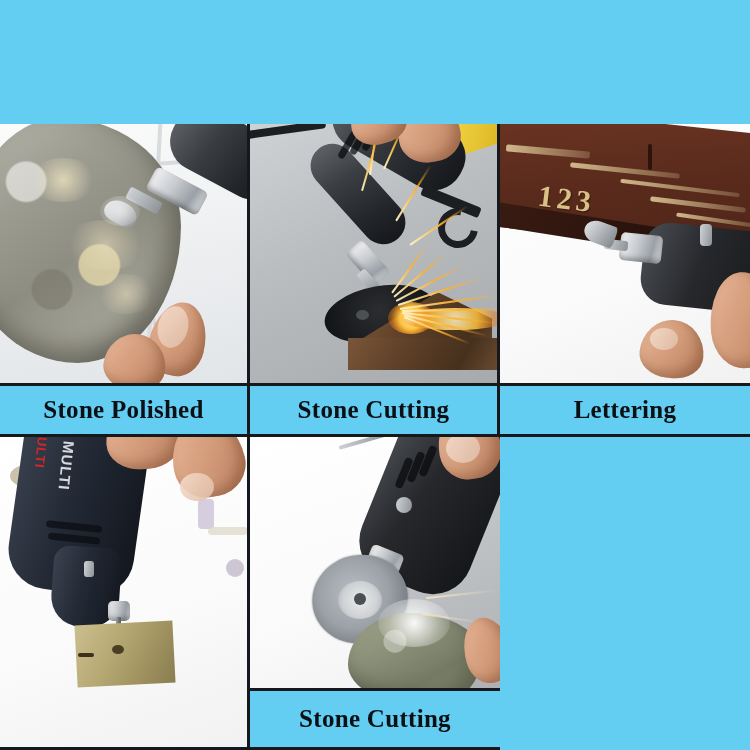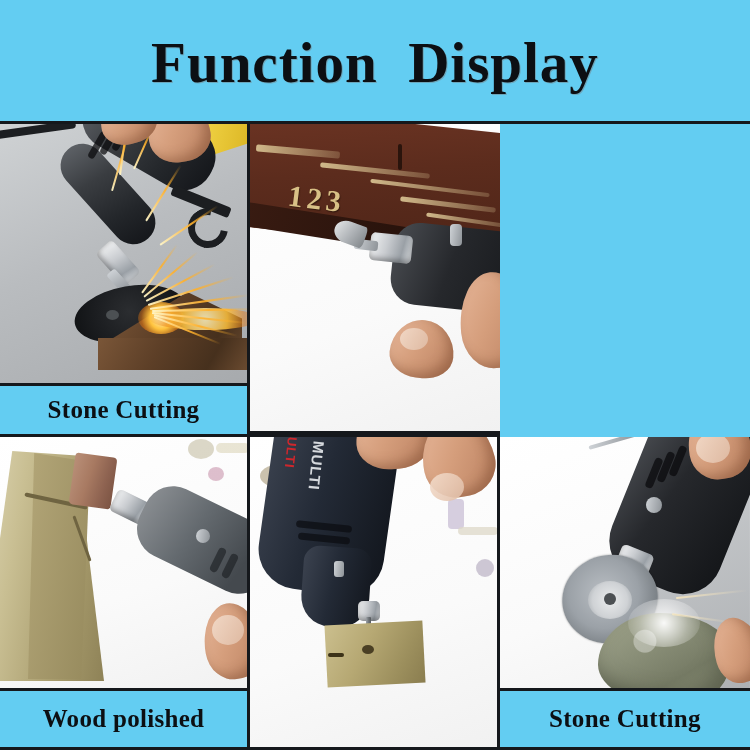--- a/index.html
+++ b/index.html
@@ -291,28 +291,50 @@
     position:absolute;
     border-radius:50%;
     opacity:.75;
   }
 </style>
 </head>
 <body>
 
 <div id="page">
 
-  <div class="header">
-    <div class="title">Function  Display</div>
-  </div>
 
   <div class="grid">
 
     <div class="row top">
 
+      <div class="cell">
+        <div class="photo">
+          <div class="fill bg-tile"></div>
+          <div class="grout" style="left:0;top:40px;width:250px;height:4px;transform:rotate(-4deg);"></div>
+          <div class="grout" style="left:152px;top:0;width:4px;height:240px;transform:rotate(3deg);"></div>
+          <div class="cable" style="left:120px;top:-60px;width:120px;height:120px;border-color:transparent #d2d5d8 transparent transparent;"></div>
+          <div class="cable" style="left:150px;top:80px;width:140px;height:180px;border-color:transparent transparent transparent #d6d9dc;"></div>
+
+          <div class="stone" style="left:-34px;top:-6px;width:215px;height:245px;"></div>
+          <div class="stone-speck" style="left:28px;top:34px;width:70px;height:44px;"></div>
+          <div class="stone-speck" style="left:62px;top:96px;width:86px;height:50px;opacity:.6;"></div>
+          <div class="stone-speck" style="left:96px;top:150px;width:60px;height:40px;opacity:.55;"></div>
+
+          <div class="tool-dark" style="left:168px;top:-4px;width:120px;height:66px;transform:rotate(28deg);"></div>
+          <div class="collet" style="left:148px;top:54px;width:58px;height:26px;transform:rotate(28deg);"></div>
+          <div class="shaft" style="left:126px;top:70px;width:36px;height:13px;transform:rotate(28deg);"></div>
+          <div class="grind-cone" style="left:104px;top:78px;width:34px;height:22px;transform:rotate(28deg);"></div>
+          <div class="dust" style="left:100px;top:72px;width:40px;height:30px;opacity:.55;"></div>
+
+          <div class="finger" style="left:150px;top:178px;width:56px;height:74px;transform:rotate(14deg);"></div>
+          <div class="nail" style="left:158px;top:182px;width:30px;height:42px;transform:rotate(14deg);"></div>
+          <div class="finger" style="left:104px;top:210px;width:62px;height:56px;transform:rotate(8deg);"></div>
+        </div>
+        <div class="caption">Stone Polished</div>
+      </div>
 
       <div class="cell">
         <div class="photo">
           <div class="fill bg-gray"></div>
 
           <div class="wrench" style="left:-10px;top:2px;width:86px;height:8px;transform:rotate(-8deg);"></div>
           <div class="yellow-blob" style="left:196px;top:-8px;width:58px;height:34px;transform:rotate(-18deg);"></div>
 
           <div class="tool-dark" style="left:78px;top:-18px;width:142px;height:64px;transform:rotate(30deg);"></div>
           <div class="tool-dark" style="left:48px;top:48px;width:120px;height:44px;transform:rotate(48deg);"></div>
@@ -373,49 +395,26 @@
           <div class="tool-black" style="left:142px;top:104px;width:150px;height:82px;transform:rotate(6deg);"></div>
           <div class="collet" style="left:120px;top:110px;width:42px;height:28px;transform:rotate(6deg);"></div>
           <div class="shaft" style="left:104px;top:116px;width:24px;height:10px;transform:rotate(6deg);"></div>
           <div class="engrave-bit" style="left:84px;top:98px;width:32px;height:22px;"></div>
           <div class="shaft" style="left:200px;top:100px;width:12px;height:22px;border-radius:4px;"></div>
 
           <div class="finger" style="left:210px;top:148px;width:70px;height:96px;transform:rotate(-6deg);"></div>
           <div class="finger" style="left:140px;top:196px;width:64px;height:58px;transform:rotate(6deg);"></div>
           <div class="nail" style="left:150px;top:204px;width:28px;height:22px;"></div>
         </div>
+        <div class="caption">Lettering</div>
       </div>
     </div>
 
     <div class="row bottom">
 
-      <div class="cell">
-        <div class="photo">
-          <div class="fill bg-white"></div>
-          <div class="accessory" style="left:188px;top:2px;width:26px;height:20px;background:#cfc9b4;"></div>
-          <div class="accessory" style="left:208px;top:30px;width:16px;height:14px;background:#d3a9bc;"></div>
-          <div class="accessory" style="left:216px;top:6px;width:34px;height:10px;background:#e2dcc6;border-radius:5px;"></div>
-
-          <div class="wood-plank" style="left:-20px;top:14px;width:124px;height:230px;clip-path:polygon(26% 0,78% 2%,100% 100%,0 100%);"></div>
-          <div class="wood-plank" style="left:28px;top:16px;width:62px;height:226px;background:linear-gradient(100deg,#b3a678,#968a5d);clip-path:polygon(10% 0,100% 4%,86% 100%,0 100%);"></div>
-          <div class="wood-grain" style="left:24px;top:62px;width:64px;height:4px;background:#6f6441;transform:rotate(12deg);"></div>
-          <div class="wood-grain" style="left:58px;top:100px;width:48px;height:3px;background:#6f6441;transform:rotate(70deg);"></div>
-
-          <div class="sand-drum" style="left:72px;top:18px;width:42px;height:52px;transform:rotate(8deg);"></div>
-          <div class="collet" style="left:112px;top:58px;width:36px;height:24px;transform:rotate(26deg);"></div>
-          <div class="tool-dark" style="left:136px;top:66px;width:140px;height:74px;transform:rotate(26deg);background:linear-gradient(100deg,#8b8f93 0%,#646a6f 40%,#44494e 80%);"></div>
-          <div class="vent" style="left:214px;top:110px;width:8px;height:26px;transform:rotate(26deg);background:rgba(25,28,32,.6);"></div>
-          <div class="vent" style="left:226px;top:116px;width:8px;height:26px;transform:rotate(26deg);background:rgba(25,28,32,.6);"></div>
-          <div class="shaft" style="left:196px;top:92px;width:14px;height:14px;border-radius:50%;"></div>
-
-          <div class="finger" style="left:204px;top:166px;width:58px;height:76px;transform:rotate(-10deg);"></div>
-          <div class="nail" style="left:212px;top:178px;width:32px;height:30px;"></div>
-        </div>
-        <div class="caption">Wood polished</div>
-      </div>
 
       <div class="cell">
         <div class="photo">
           <div class="fill bg-white"></div>
           <div class="accessory" style="left:10px;top:28px;width:34px;height:22px;background:#b9ad93;"></div>
           <div class="accessory" style="left:198px;top:62px;width:16px;height:30px;background:#c9bfd6;border-radius:4px;"></div>
           <div class="accessory" style="left:226px;top:122px;width:18px;height:18px;background:#bdb6c7;"></div>
           <div class="accessory" style="left:208px;top:90px;width:40px;height:8px;background:#ddd8c8;border-radius:4px;"></div>
 
           <div class="tool-navy" style="left:16px;top:-34px;width:126px;height:190px;transform:rotate(8deg);border-radius:14px 14px 40px 40px;"></div>

